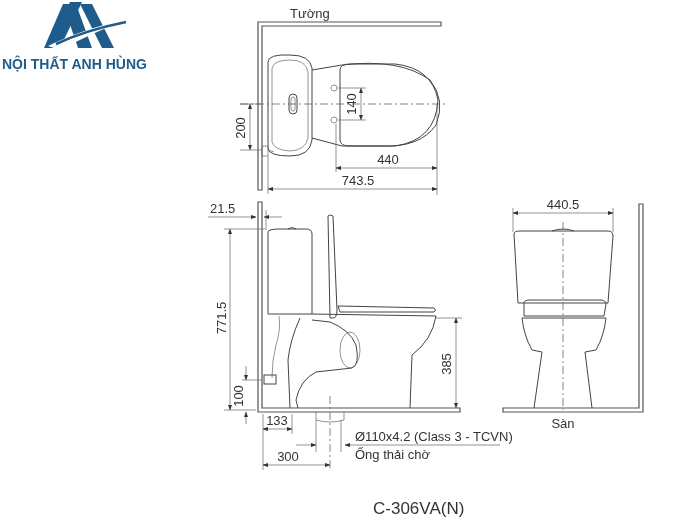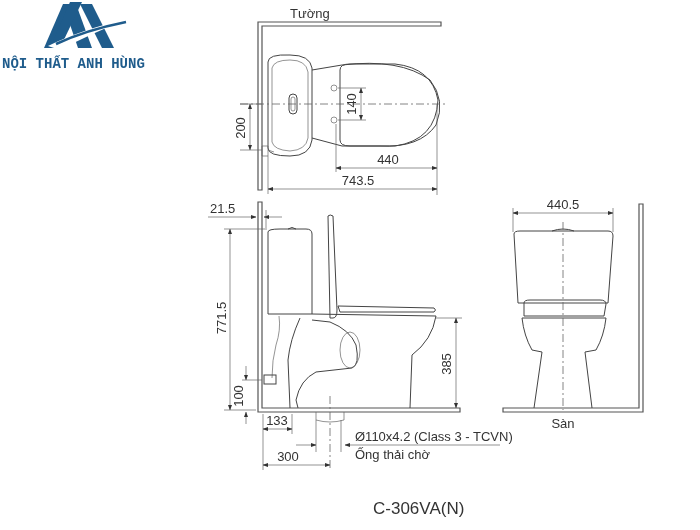--- a/index.html
+++ b/index.html
@@ -1,18 +1,18 @@
 <!DOCTYPE html>
 <html><head>
   <meta charset="utf-8">
   <style>
     html, body { margin: 0; padding: 0; background: #ffffff; }
     body { width: 700px; height: 530px; position: relative; overflow: hidden; font-family: "Liberation Sans", sans-serif; }
     .logo { position: absolute; left: 0; top: 0; width: 180px; height: 80px; }
-    .logo-text { position: absolute; left: 2px; top: 56px; font-family: Liberation Mono, monospace; font-weight: bold; font-size: 14px; color: #1f5c8c; letter-spacing: 0px; white-space: nowrap; }
+    .logo-text { position: absolute; left: 2px; top: 56px; font-family: Liberation Sans, sans-serif; font-weight: bold; font-size: 14px; color: #1f5c8c; letter-spacing: 0px; white-space: nowrap; }
     svg.drawing { position: absolute; left: 0; top: 0; }
     .dim { font-family: "Liberation Sans", sans-serif; font-size: 13px; fill: #333333; }
     .lbl { font-family: "Liberation Sans", sans-serif; font-size: 13px; fill: #333333; }
     .model { font-family: "Liberation Sans", sans-serif; font-size: 17px; fill: #333333; }
     .ln { stroke: #444; stroke-width: 1; fill: none; }
     .thin { stroke: #666; stroke-width: 0.7; fill: none; }
     .wall { stroke: #555; stroke-width: 1.2; fill: none; }
     .center { stroke: #666; stroke-width: 0.8; stroke-dasharray: 8 3 2 3; fill: none; }
     .arrow { fill: #333; }
   </style>

